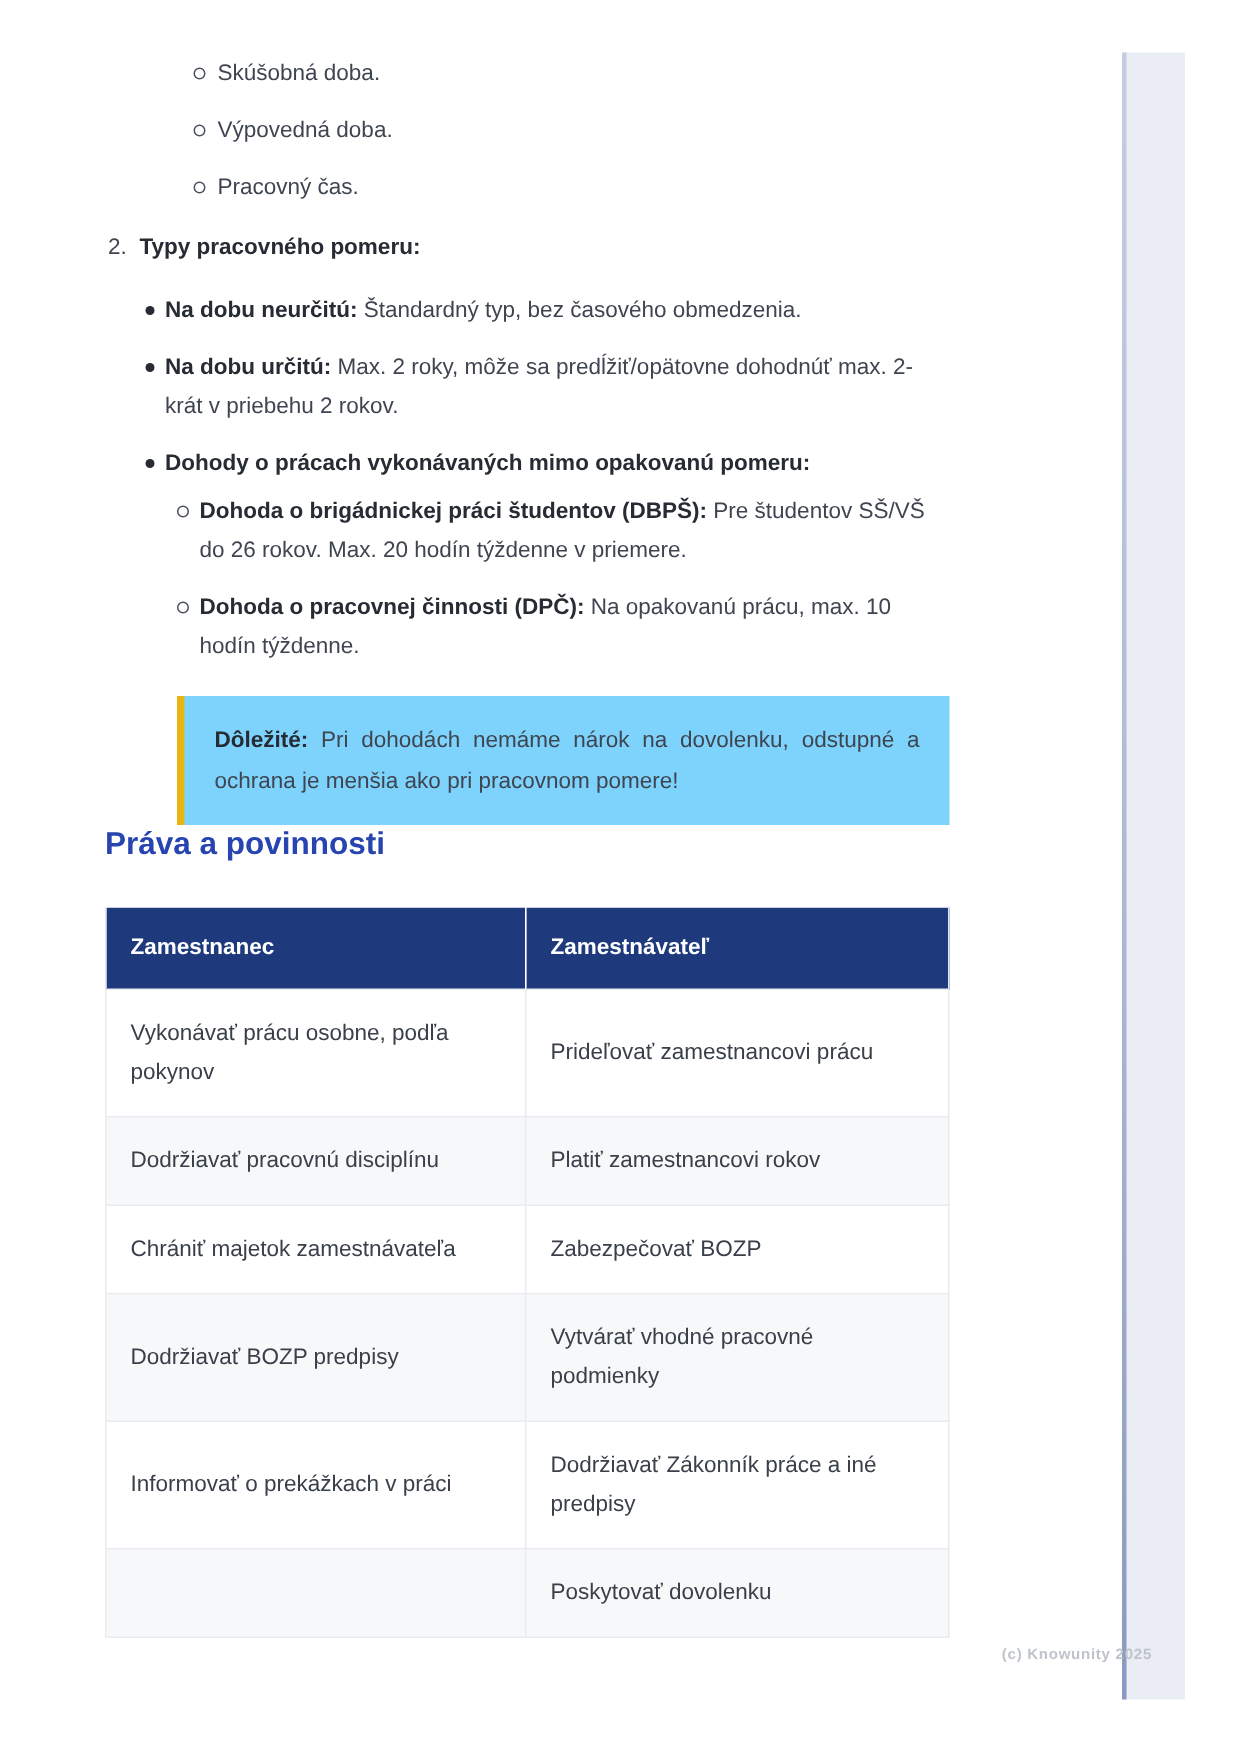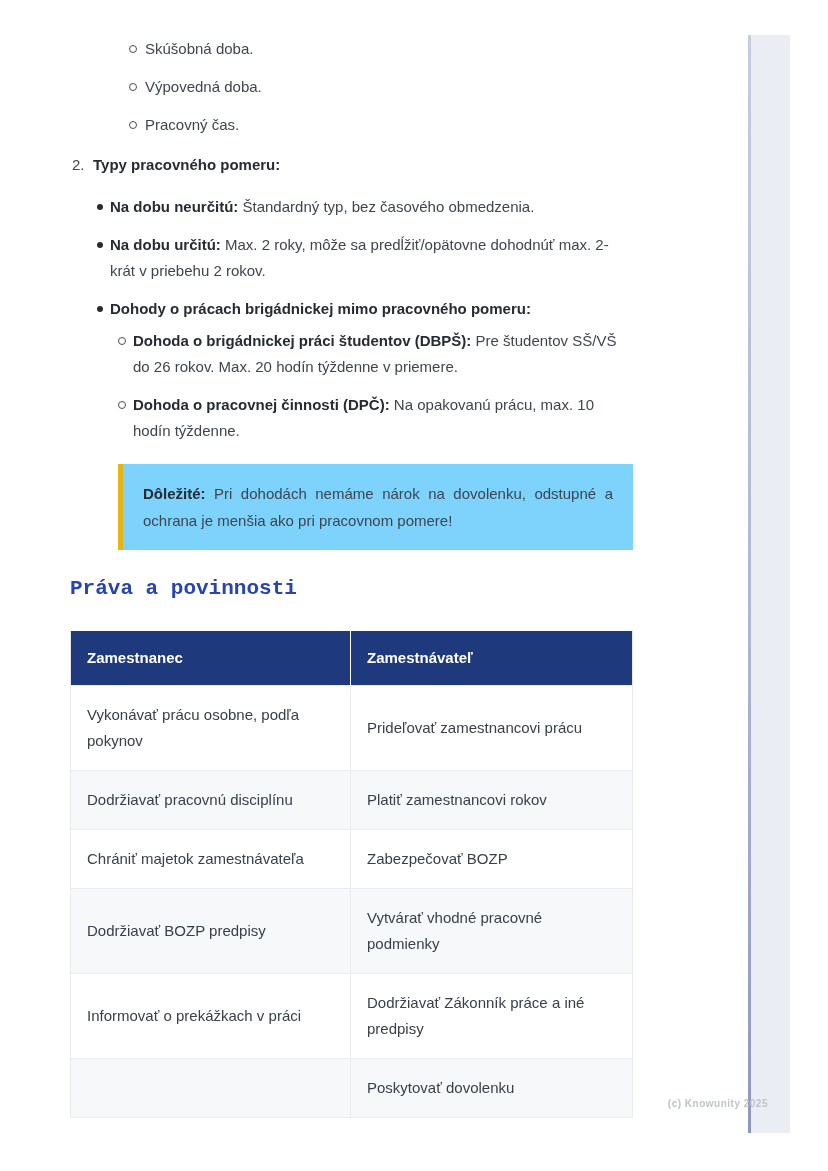--- a/index.html
+++ b/index.html
@@ -51,23 +51,23 @@
     margin-left:48px; margin-top:20px;
     background:#7dd3fc;
     border-left:5px solid #e7b512;
     padding:16px 20px;
     text-align:justify;
     line-height:27px;
     color:#3f4550;
   }
 
   h2.section-title {
-    margin-top:26px; margin-bottom:28px;
+    margin-bottom:28px;
     font-size:21px; line-height:26px;
-    color:#2744b0; font-weight:bold;font-family:Liberation Mono, monospace;
+    color:#2744b0; font-weight:bold;
   }
 
   table.rd-table {
     width:563px; border-collapse:collapse;
     font-size:15px;
   }
   table.rd-table th {
     background:#1e3a7d; color:#ffffff; font-weight:bold;
     text-align:left; padding:16px; line-height:22px;
     border:1px solid #ffffff; border-bottom:none;margin-left:31px;
@@ -117,21 +117,21 @@
     <ul class="disc">
       <li>
         <span class="lead">Na dobu neurčitú:</span>
         <span>Štandardný typ, bez časového obmedzenia.</span>
       </li>
       <li>
         <span class="lead">Na dobu určitú:</span>
         <span>Max. 2 roky, môže sa predĺžiť/opätovne dohodnúť max. 2-krát v priebehu 2 rokov.</span>
       </li>
       <li>
-        <span class="lead">Dohody o prácach brigádnickej mimo pracovného pomeru:</span>
+        <span class="lead">Dohody o prácach vykonávaných mimo opakovanú pomeru:</span>
         <ul class="circle-sub">
           <li>
             <span class="lead">Dohoda o brigádnickej práci študentov (DBPŠ):</span>
             <span>Pre študentov SŠ/VŠ do 26 rokov. Max. 20 hodín týždenne v priemere.</span>
           </li>
           <li>
             <span class="lead">Dohoda o pracovnej činnosti (DPČ):</span>
             <span>Na opakovanú prácu, max. 10 hodín týždenne.</span>
           </li>
         </ul>

